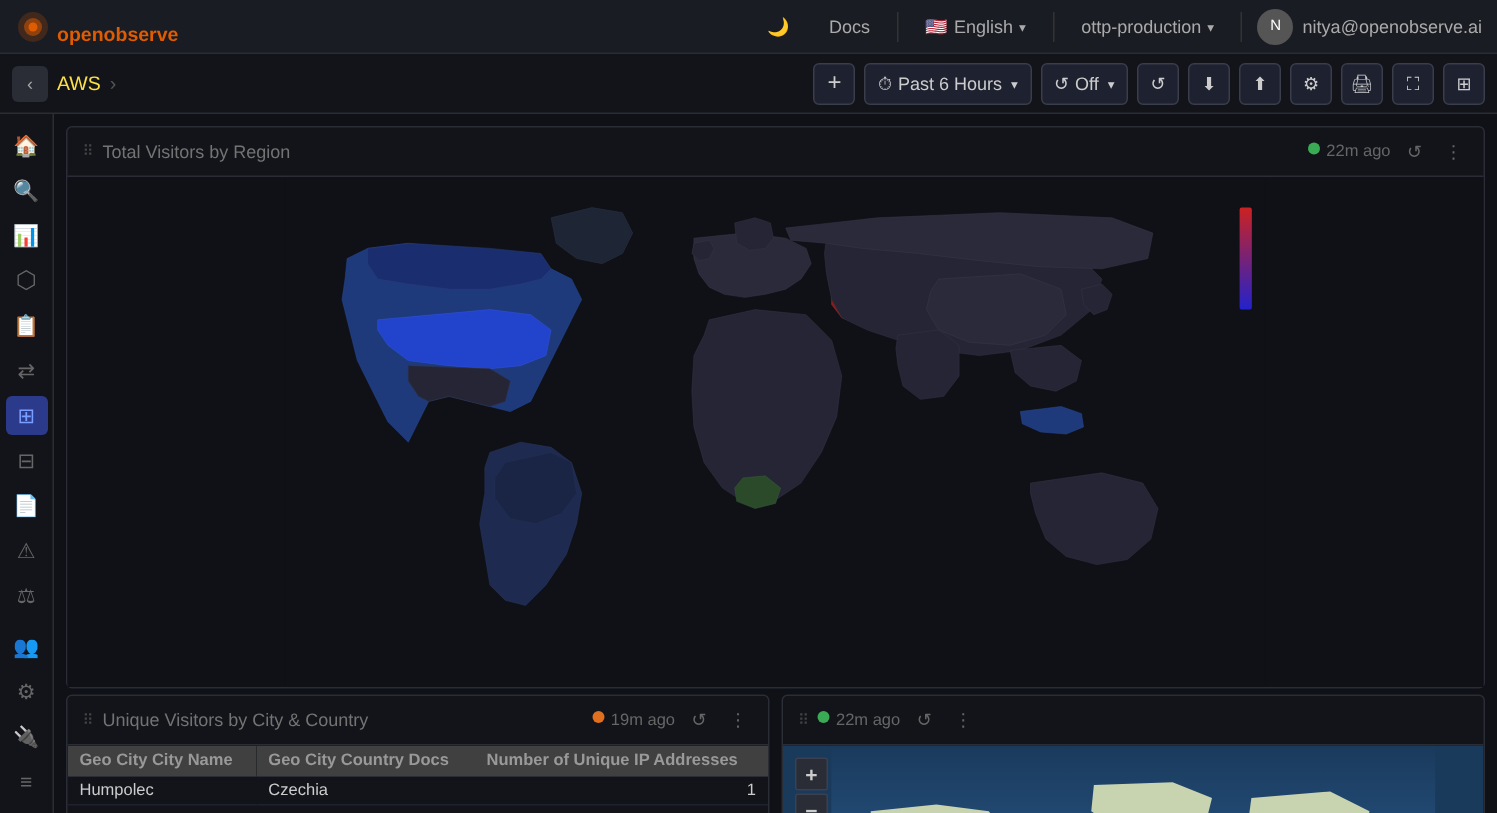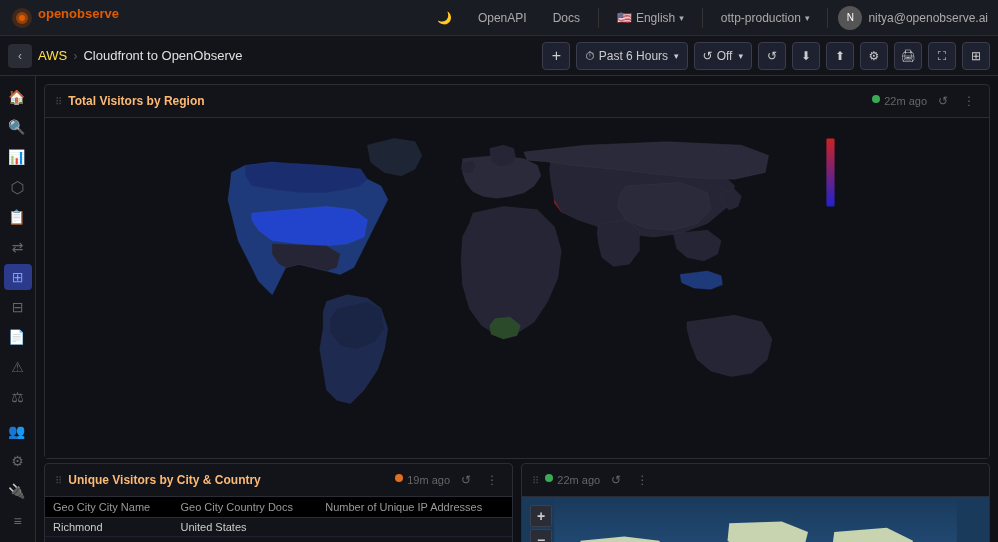--- a/index.html
+++ b/index.html
@@ -2,21 +2,21 @@
 <html><head>
   <meta charset="utf-8">
   <style>
     * { box-sizing: border-box; margin: 0; padding: 0; }
     body { background: #0f1117; color: #ccc; font-family: 'Segoe UI', Arial, sans-serif; font-size: 12px; width: 998px; height: 542px; overflow: hidden; display: flex; flex-direction: column; }
 
     
     .navbar {
       display: flex; align-items: center; height: 36px; background: #1a1c23; border-bottom: 1px solid #2a2d36; padding: 0 10px; gap: 10px; flex-shrink: 0;
     }
-    .navbar-logo { display: flex; align-items: flex-start; gap: 4px; }
+    .navbar-logo { display: flex; align-items: flex-end; gap: 4px; }
     .logo-icon { width: 24px; height: 24px; }
     .navbar-spacer { flex: 1; }
     .navbar-item { display: flex; align-items: center; gap: 4px; color: #aaa; cursor: pointer; font-size: 12px; padding: 0 8px; height: 100%; }
     .navbar-divider { width: 1px; height: 20px; background: #333; }
     .user-info { display: flex; align-items: center; gap: 6px; color: #aaa; font-size: 12px; cursor: pointer; }
     .user-avatar { width: 24px; height: 24px; border-radius: 50%; background: #555; display: flex; align-items: center; justify-content: center; font-size: 10px; color: #fff; }
 
     
     .sub-navbar {
       display: flex; align-items: center; height: 40px; background: #12141a; border-bottom: 1px solid #2a2d36; padding: 0 8px; gap: 6px; flex-shrink: 0;
@@ -47,40 +47,40 @@
     .sidebar-item.active { background: #2b3a8a; color: #7a9eff; }
     .sidebar-spacer { flex: 1; }
 
     
     .dashboard { flex: 1; overflow-y: auto; background: #0f1117; padding: 0; }
 
     
     .panel { border: 1px solid #2a2d36; border-radius: 4px; background: #12141a; margin: 8px; }
     .panel-header { display: flex; align-items: center; padding: 6px 10px; border-bottom: 1px solid #2a2d36; gap: 6px; }
     .panel-drag { color: #444; font-size: 10px; cursor: grab; }
-    .panel-title { font-size: 12px; color: #fdba74; font-weight: 700; flex: 1; }
+    .panel-title { font-size: 12px; color: #737373; font-weight: 400; flex: 1; }
     .panel-actions { display: flex; align-items: center; gap: 6px; color: #666; font-size: 11px; }
     .panel-timestamp { display: flex; align-items: flex-start; gap: 4px; }
     .panel-action-btn { width: 20px; height: 20px; display: flex; align-items: center; justify-content: center; cursor: pointer; color: #666; font-size: 12px; }
 
     
     .map-panel { margin: 8px 8px 4px 8px; }
     .map-panel .panel-body { position: relative; height: 340px; overflow: hidden; background: #0f1117; }
 
     
     .world-map-svg { width: 100%; height: 100%; }
 
     
     .bottom-panels { display: flex; gap: 8px; margin: 4px 8px 8px 8px; height: 140px; }
     .bottom-panel { flex: 1; border: 1px solid #2a2d36; border-radius: 4px; background: #12141a; display: flex; flex-direction: column; }
     .bottom-panel .panel-body { flex: 1; overflow: hidden; }
 
     
     .data-table { width: 100%; border-collapse: collapse; font-size: 11px; }
-    .data-table th { background: #000000; color: #999; font-weight: 400; padding: 4px 8px; text-align: left; border-bottom: 1px solid #2a2d36; position: sticky; top: 0; }
+    .data-table th { background: #404040; color: #999; font-weight: 700; padding: 4px 8px; text-align: left; border-bottom: 1px solid #2a2d36; position: sticky; top: 0; }
     .data-table td { padding: 3px 8px; color: #ccc; border-bottom: 1px solid #1e2130; }
 
     
     .mini-map { background: #1a3a5c; height: 100%; position: relative; overflow: hidden; }
     .mini-map-zoom { position: absolute; top: 8px; left: 8px; display: flex; flex-direction: column; gap: 2px; }
     .zoom-btn { width: 22px; height: 22px; background: #2a2d36; border: 1px solid #3a4050; border-radius: 2px; display: flex; align-items: center; justify-content: center; cursor: pointer; color: #ccc; font-size: 14px; font-weight: bold; }
 
     
     .caret { font-size: 9px; margin-left: 2px; }
   </style>
@@ -94,23 +94,20 @@
       <circle cx="12" cy="12" r="6" fill="#e05c00" opacity="0.5"></circle>
       <circle cx="12" cy="12" r="3" fill="#e05c00"></circle>
     </svg>
     <span style="color:#e05c00;font-weight:700;font-size:13px;">openobserve</span>
   </div>
   <div class="navbar-spacer"></div>
   <div class="navbar-item">
     <span>🌙</span>
   </div>
   <div class="navbar-item">
-    <span>OpenAPI</span>
-  </div>
-  <div class="navbar-item">
     <span>Docs</span>
   </div>
   <div class="navbar-divider"></div>
   <div class="navbar-item">
     <span>🇺🇸</span>
     <span>English</span>
     <span style="font-size:9px;">▾</span>
   </div>
   <div class="navbar-divider"></div>
   <div class="navbar-item">
@@ -126,21 +123,20 @@
   </div>
 </div>
 
 <div class="sub-navbar">
   <div class="back-btn">
     <span>‹</span>
   </div>
   <div class="breadcrumb">
     <span class="aws">AWS</span>
     <span class="sep">›</span>
-    <span class="title">Cloudfront to OpenObserve</span>
   </div>
   <div class="sub-spacer"></div>
   <div class="toolbar">
     <div class="toolbar-btn icon-only">
       <span style="font-size:16px;">+</span>
     </div>
     <div class="toolbar-btn time-btn">
       <span>⏱</span>
       <span>Past 6 Hours</span>
       <span class="caret">▾</span>
@@ -287,25 +283,20 @@
         <div class="panel-body" style="overflow-y:auto;">
           <table class="data-table">
             <thead>
               <tr>
                 <th>Geo City City Name</th>
                 <th>Geo City Country Docs</th>
                 <th style="text-align:left;">Number of Unique IP Addresses</th>
               </tr>
             </thead>
             <tbody id="visitors-table-body">
-            <tr>
-    <td>Richmond</td>
-    <td>United States</td>
-    <td style="text-align:right;"></td>
-  </tr>
                 <tr>
     <td>Humpolec</td>
     <td>Czechia</td>
     <td style="text-align:right;">1</td>
   </tr>
               </tbody>
           </table>
         </div>
       </div>
 

